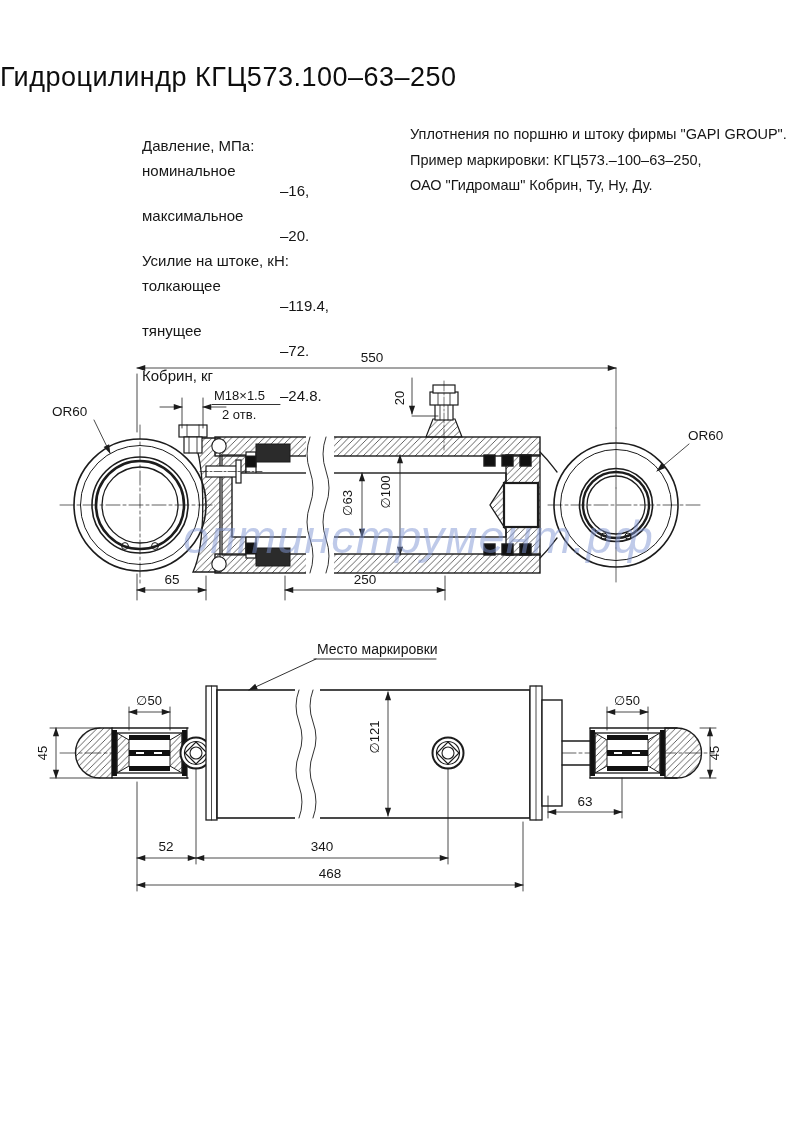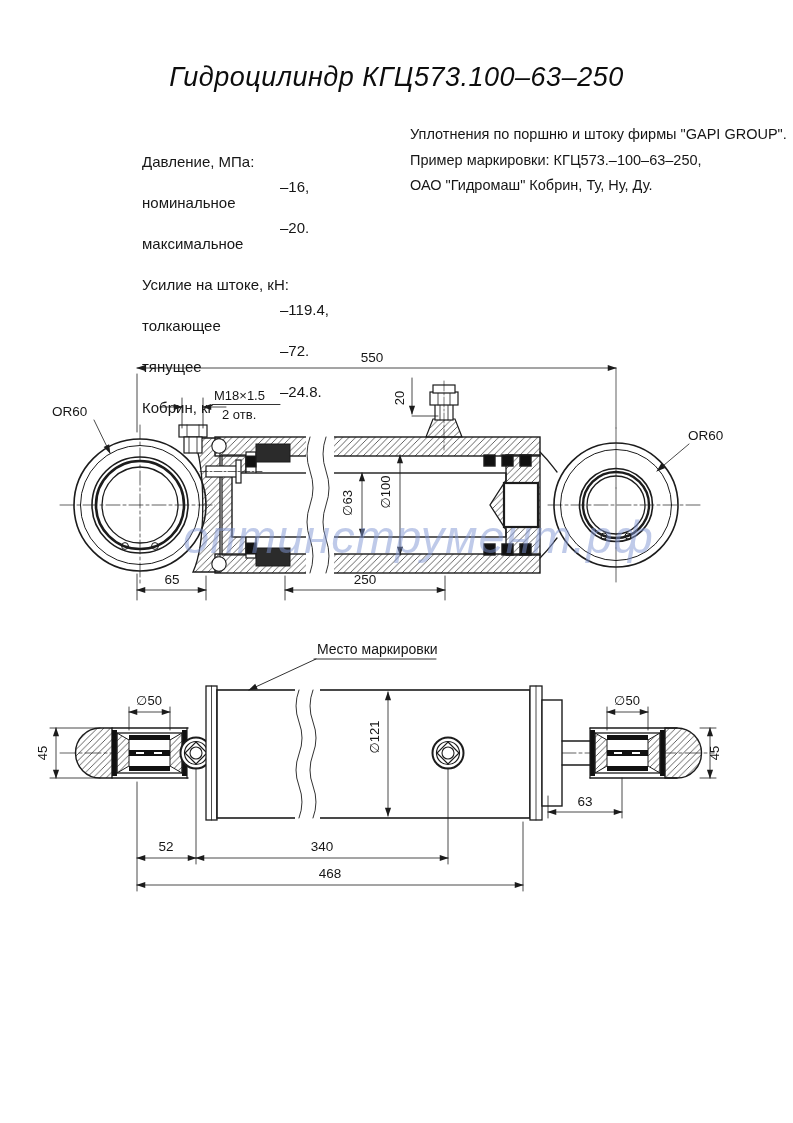--- a/index.html
+++ b/index.html
@@ -3,27 +3,27 @@
 <meta charset="utf-8">
 <style>
   html,body{margin:0;padding:0;background:#e8e8e8;}
   .page{
     position:relative;width:793px;height:1123px;margin:0 auto;
     background:#ffffff;overflow:hidden;
     font-family:"Liberation Sans","DejaVu Sans",sans-serif;
     color:#161616;
   }
   .title{
-    position:absolute;left:0;top:62px;width:100%;text-align:center;
-    font-size:27px;letter-spacing:0.5px;color:#0d0d0d;font-style:italic;
+    position:absolute;left:0;top:62px;width:100%;text-align:left;
+    font-size:27px;letter-spacing:0.5px;color:#0d0d0d;
   }
   .specs{position:absolute;left:142px;top:133px;width:260px;font-size:15px;line-height:25px;}
   .spec-row{display:flex;}
-  .spec-label{flex:0 0 138px;white-space:nowrap;margin-top:16px;}
-  .spec-value{white-space:nowrap;}
+  .spec-label{flex:0 0 138px;white-space:nowrap;}
+  .spec-value{white-space:nowrap;margin-top:20px;}
   .notes{position:absolute;left:410px;top:122px;width:370px;font-size:14.5px;line-height:25.5px;}
   .note-line{white-space:nowrap;}
   .drawing{position:absolute;left:0;top:0;}
   .watermark{
     position:absolute;left:183px;top:509px;font-size:47px;letter-spacing:1px;
     color:rgba(128,150,212,0.5);white-space:nowrap;pointer-events:none;font-style:italic;
   }
   .application{position:absolute;left:88px;top:955px;font-size:19px;white-space:nowrap;}
   svg text{font-family:"Liberation Sans","DejaVu Sans",sans-serif;fill:#161616;stroke:none;}
 </style>

